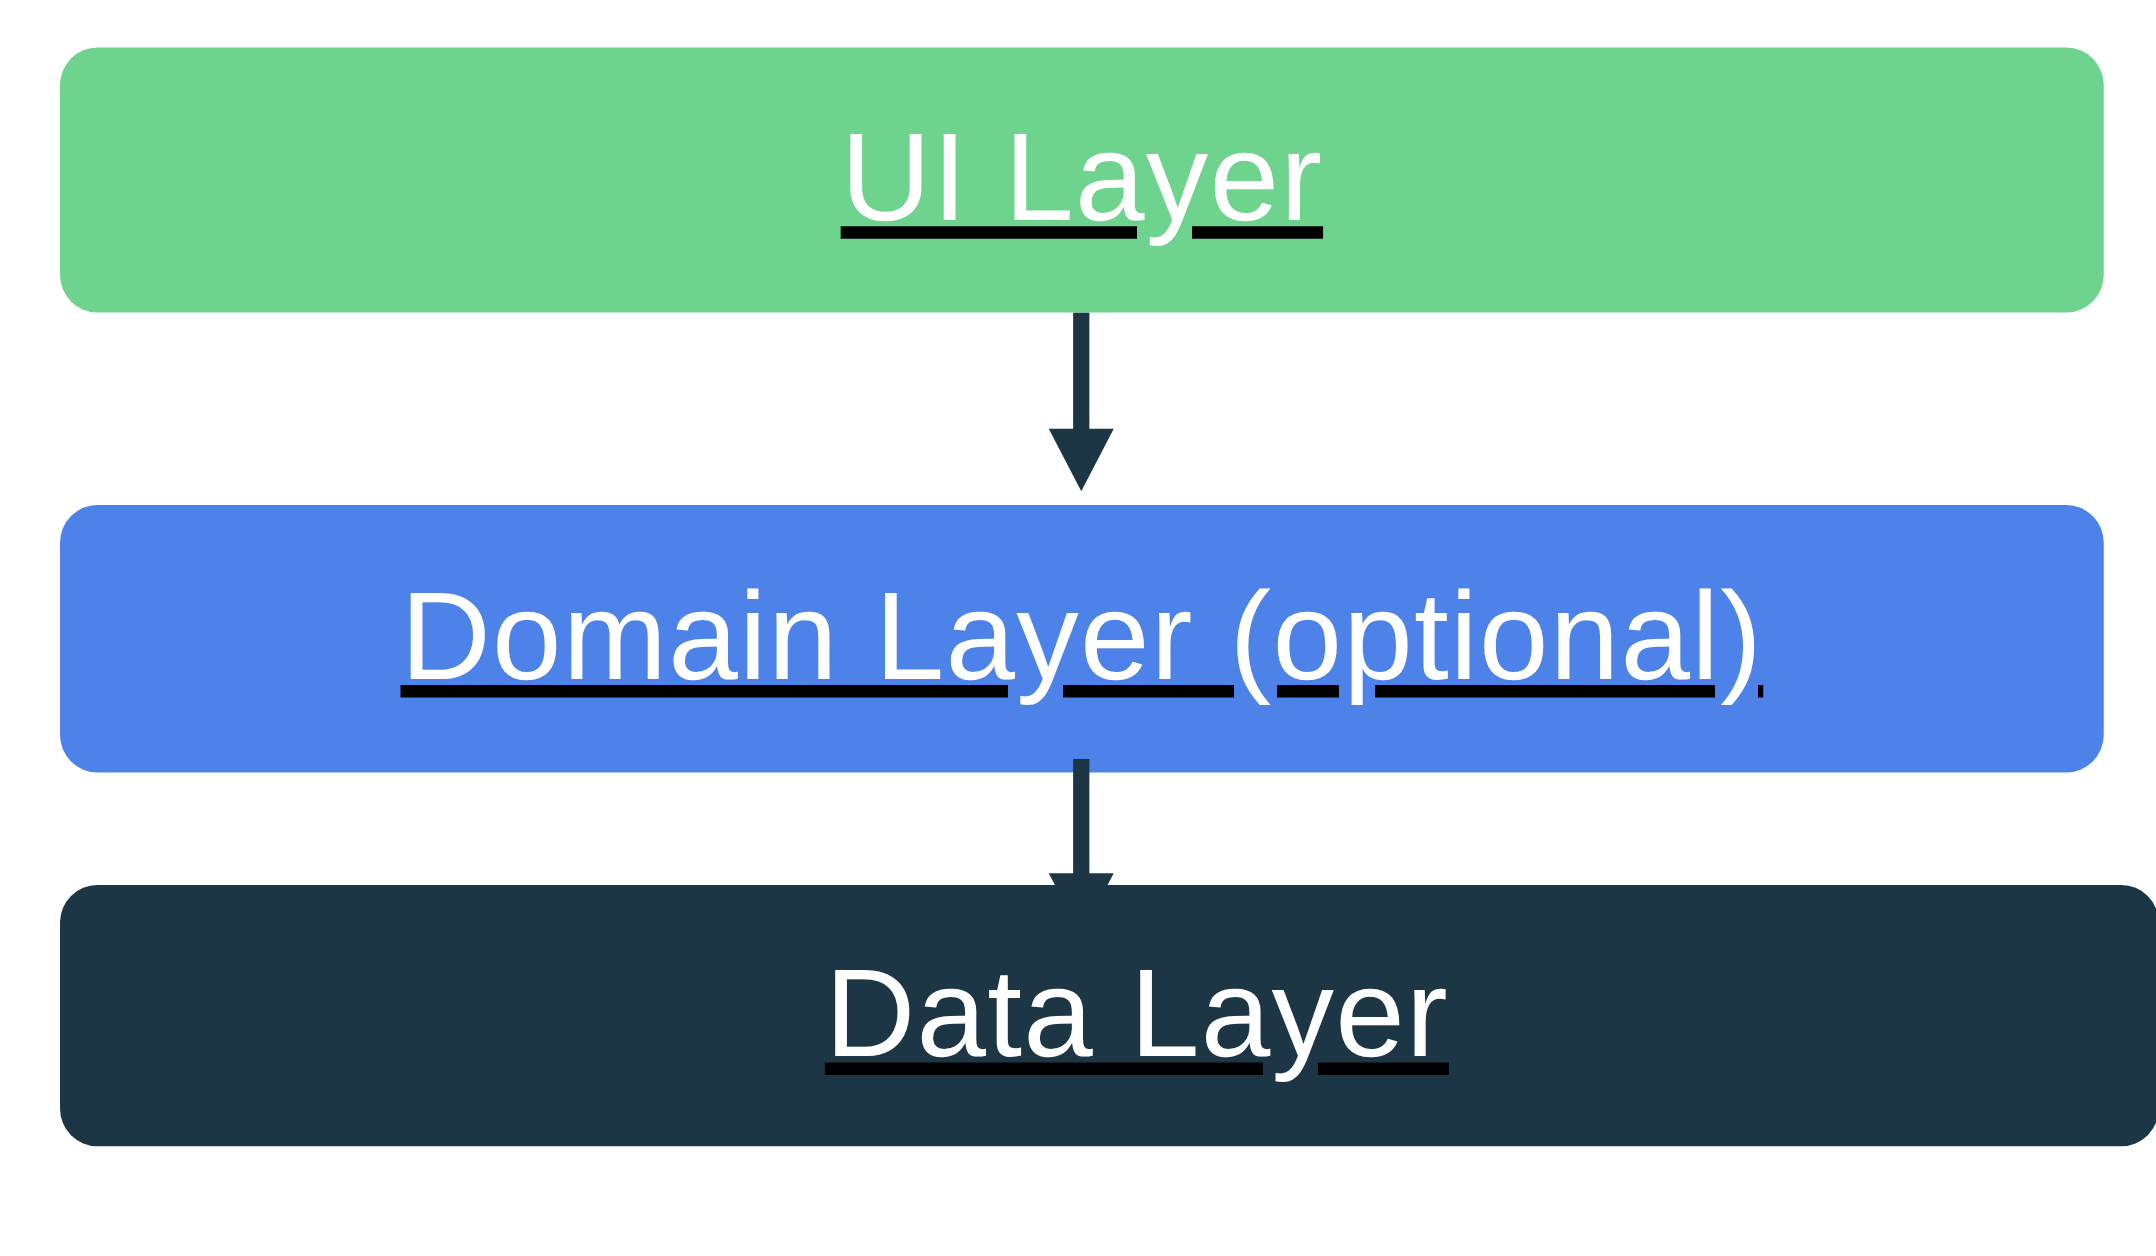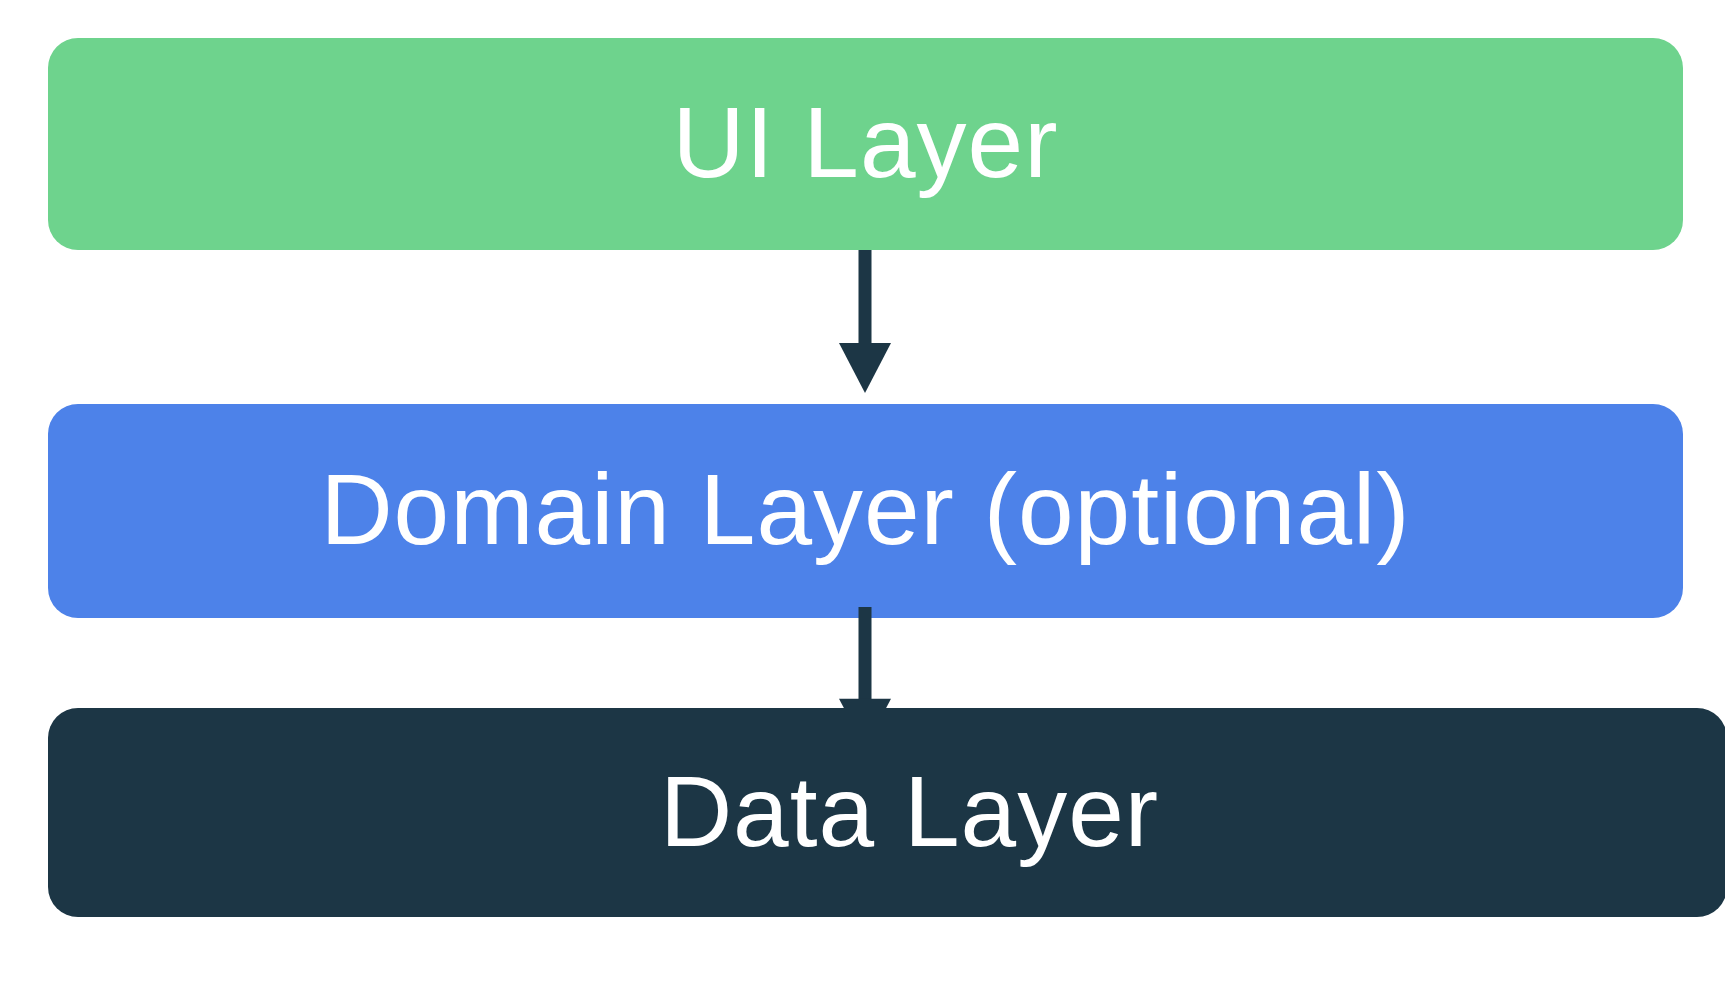--- a/index.html
+++ b/index.html
@@ -18,20 +18,21 @@
     overflow: hidden;
   }
   .layer {
     position: absolute;
     left: 48px;
     width: 1635px;
     border-radius: 30px;
     display: flex;
     align-items: center;
     justify-content: center;
+    text-decoration: underline;
   }
   .layer-label {
     color: var(--label-text, #FFFFFF);
     font-size: 100px;
     font-weight: 400;
     letter-spacing: 1px;
     white-space: nowrap;
     line-height: 1;
     
     transform: translateY(-2px);

